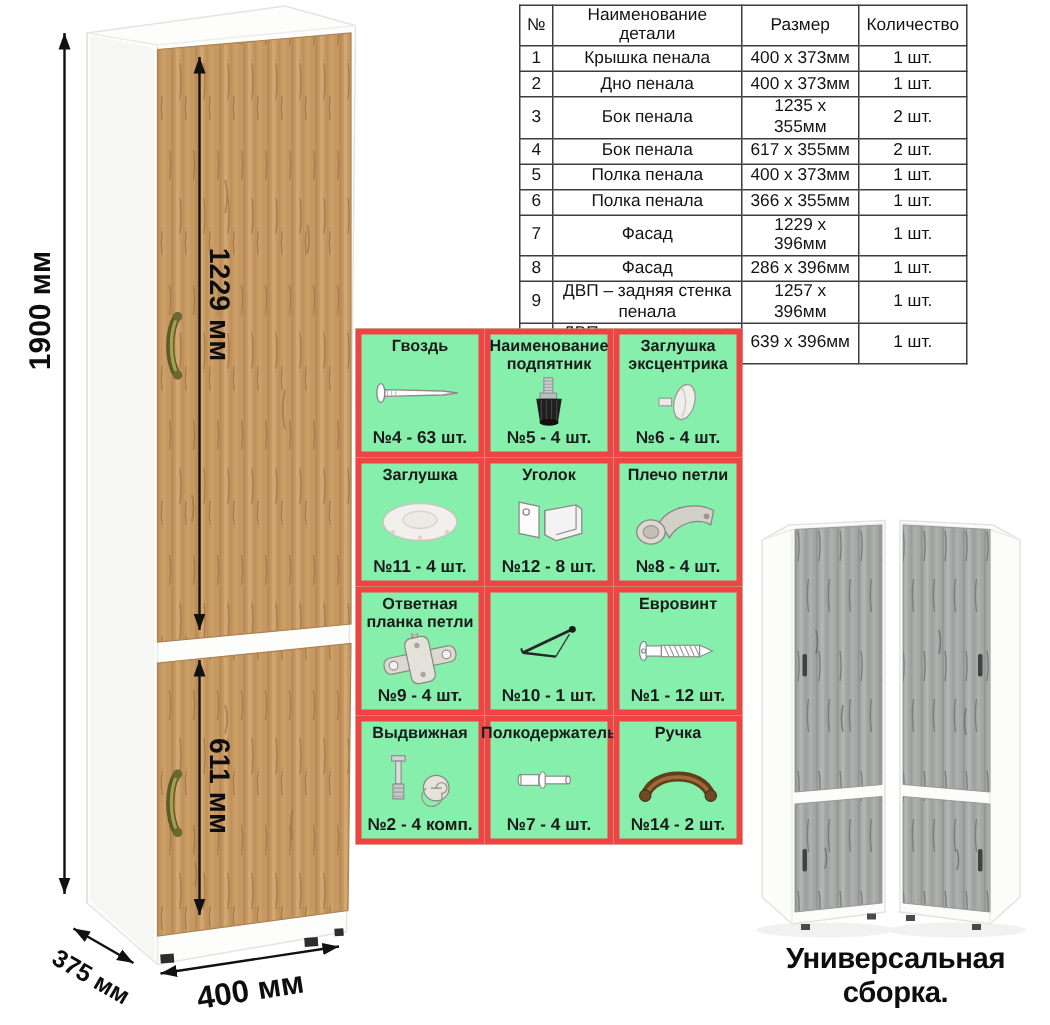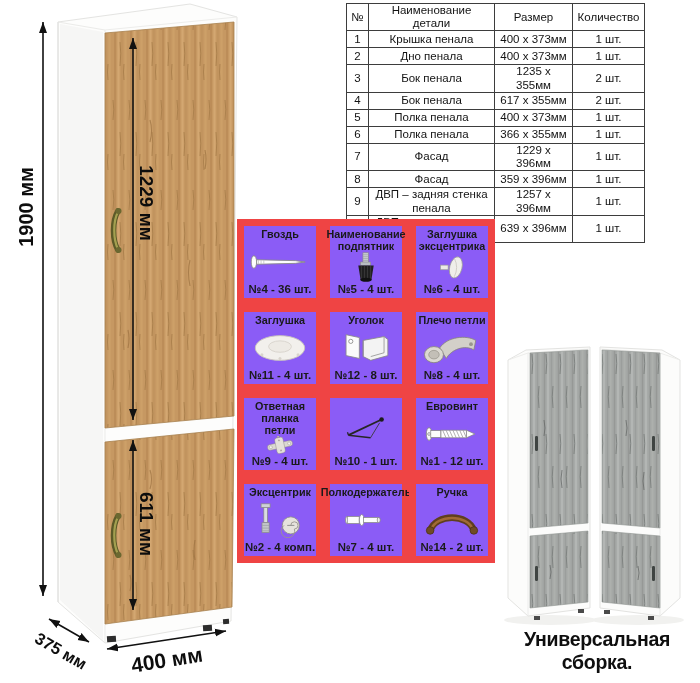--- a/index.html
+++ b/index.html
@@ -10,22 +10,22 @@
                font-size:11.5px;color:#131313;table-layout:fixed;}
   #parts-table th,#parts-table td{border:1.2px solid #3d3d3d;padding:0 3px;line-height:1.15;
                overflow:hidden;background:#fff;font-weight:normal;}
   #parts-table th{text-align:center;height:16px;}
   #parts-table td{height:16px;text-align:center;}
   #parts-table td.name{text-align:center;}
   #parts-table tr.tall td{height:26px;}
   
   #hardware-grid{position:absolute;left:237px;top:219px;display:grid;
                  grid-template-columns:repeat(3,86px);grid-auto-rows:86px;}
-  .hw-cell{border:7px solid #ef4444;box-sizing:border-box;display:flex;flex-direction:column;
-           align-items:center;padding:2px 1px 1px 1px;background:#8b5cf6;}
+  .hw-cell{border:4px solid #ef4444;box-sizing:border-box;display:flex;flex-direction:column;
+           align-items:center;padding:2px 1px 1px 1px;background:#86efac;}
   .hw-cell.empty{border:none;background:transparent;}
   .hw-title{font-weight:bold;font-size:10.8px;line-height:1.12;text-align:center;color:#1a1a1a;}
   .hw-icon{flex:1;display:flex;align-items:center;justify-content:center;width:100%;min-height:0;}
   .hw-icon svg{max-height:100%;}
   .hw-count{font-weight:bold;font-size:11.5px;color:#1a1a1a;padding-bottom:2px;white-space:nowrap;}
   
   #variants-caption{position:absolute;left:492px;top:628px;width:210px;text-align:center;
                     font-weight:bold;font-size:19.5px;letter-spacing:-0.3px;color:#0e0e0e;}
   .abs{position:absolute;}
 </style>
@@ -157,21 +157,21 @@
     </tr>
     <tr>
       <td>7</td>
       <td class="name">Фасад</td>
       <td>1229 х 396мм</td>
       <td>1 шт.</td>
     </tr>
     <tr>
       <td>8</td>
       <td class="name">Фасад</td>
-      <td>359 х 396мм</td>
+      <td>286 х 396мм</td>
       <td>1 шт.</td>
     </tr>
     <tr class="tall">
       <td>9</td>
       <td class="name">ДВП – задняя стенка пенала</td>
       <td>1257 х 396мм</td>
       <td>1 шт.</td>
     </tr>
     <tr class="tall">
       <td>10</td>
@@ -186,21 +186,21 @@
 
     <div class="hw-cell">
       <div class="hw-title">Гвоздь</div>
       <div class="hw-icon">
         <svg width="70" height="36" viewBox="0 0 70 40">
           <ellipse cx="6" cy="20" rx="3" ry="7" fill="#fdfdfd" stroke="#8a8a8a"></ellipse>
           <path d="M9,17.5 L52,18.5 L63,20 L52,21.5 L9,22.5 Z" fill="#fdfdfd" stroke="#8a8a8a"></path>
           <path d="M11,17.8 v4.5 M14,17.9 v4.3 M17,18 v4" stroke="#bbb" stroke-width="0.8"></path>
         </svg>
       </div>
-      <div class="hw-count">№4 - 36 шт.</div>
+      <div class="hw-count">№4 - 63 шт.</div>
     </div>
 
     <div class="hw-cell">
       <div class="hw-title">Наименование подпятник</div>
       <div class="hw-icon">
         <svg width="70" height="34" viewBox="0 0 70 40">
           <rect x="31" y="1" width="7" height="13" fill="#c8ccd0" stroke="#8a8a8a" stroke-width="0.8"></rect>
           <path d="M31,3.5 h7 M31,6 h7 M31,8.5 h7 M31,11 h7" stroke="#9aa0a4" stroke-width="0.8"></path>
           <rect x="28" y="13" width="13" height="4.5" fill="#b9bec2" stroke="#8a8a8a" stroke-width="0.8"></rect>
           <path d="M25,17.5 L45,17.5 L42,36 L28,36 Z" fill="#1f1f1f"></path>
@@ -304,21 +304,21 @@
           <rect x="10" y="16" width="12" height="8" fill="#fcfcfc" stroke="#888" stroke-width="0.9"></rect>
           <rect x="22" y="15.5" width="30" height="9" fill="#fff" stroke="#888" stroke-width="0.9"></rect>
           <path d="M24,15.5 l4,9 M28,15.5 l4,9 M32,15.5 l4,9 M36,15.5 l4,9 M40,15.5 l4,9 M44,15.5 l4,9 M48,15.5 l3.5,8" stroke="#999" stroke-width="0.9"></path>
           <path d="M52,15.5 L62,20 L52,24.5 Z" fill="#fff" stroke="#888" stroke-width="0.9"></path>
         </svg>
       </div>
       <div class="hw-count">№1 - 12 шт.</div>
     </div>
 
     <div class="hw-cell">
-      <div class="hw-title">Эксцентрик</div>
+      <div class="hw-title">Выдвижная</div>
       <div class="hw-icon">
         <svg width="70" height="36" viewBox="0 0 70 40">
           <rect x="14" y="2" width="10" height="4" fill="#cfd3d6" stroke="#888" stroke-width="0.8"></rect>
           <rect x="17" y="6" width="4" height="17" fill="#dadde0" stroke="#888" stroke-width="0.8"></rect>
           <rect x="15" y="23" width="8" height="11" fill="#c4c8cb" stroke="#888" stroke-width="0.8"></rect>
           <path d="M15,26 h8 M15,29 h8 M15,32 h8" stroke="#9aa0a4" stroke-width="0.8"></path>
           <circle cx="47" cy="26" r="9.5" fill="#e6e3dd" stroke="#888" stroke-width="0.9"></circle>
           <path d="M47,26 a4,4 0 1 1 4,4 a7.5,7.5 0 1 1 -11.5,-4" fill="none" stroke="#9a968e" stroke-width="1"></path>
           <path d="M43,26 h8" stroke="#888" stroke-width="1"></path>
         </svg>

